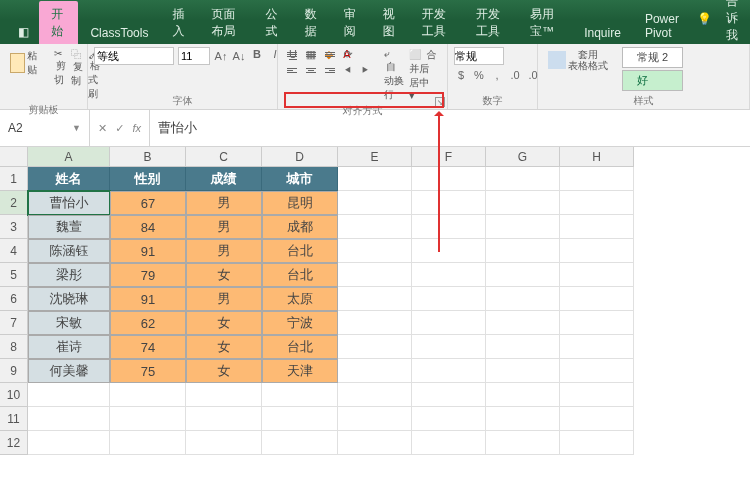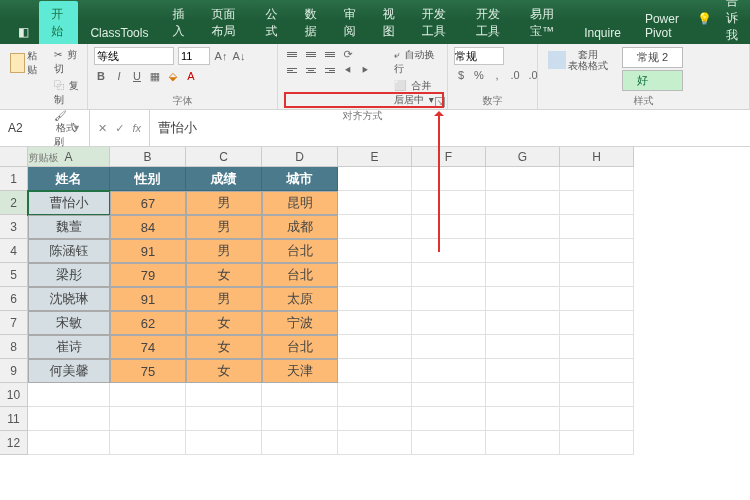--- a/index.html
+++ b/index.html
@@ -5,30 +5,30 @@
 * { margin: 0; padding: 0; box-sizing: border-box; font-family: "Microsoft YaHei", sans-serif; }
 body { width: 750px; height: 500px; background: #fff; overflow: hidden; font-size: 12px; color: #444; }
 
 
 .titlebar { height: 20px; background: linear-gradient(#2a6e46,#1e5c38); }
 
 
 .tabs { display: flex; background: #1e5c38; height: 24px; align-items: flex-end; padding-left: 8px; gap: 0; }
 .tab { padding: 5px 12px 4px; color: #dfeee4; font-size: 12px; cursor: pointer; }
 .tab.icon { padding: 5px 10px; }
-.tab.active { background: #5eead4; color: #217346; border-radius: 2px 2px 0 0; margin-top: 20px; }
+.tab.active { background: #f9a8d4; color: #217346; border-radius: 2px 2px 0 0; margin-top: 20px; }
 .tabs-right { margin-left: auto; display: flex; align-items: center; color: #dfeee4; padding-right: 12px; gap: 14px; font-size: 12px; }
 .tabs-right span { cursor: pointer; }
 
 
 .ribbon { background: #f1f1f1; border-bottom: 1px solid #d4d4d4; display: flex; height: 66px; position: relative; }
 .group { border-right: 1px solid #d9d9d9; display: flex; flex-direction: column; justify-content: space-between; padding: 3px 6px 1px; }
 .group-label { text-align: center; font-size: 10px; color: #777; margin-top: 1px; }
 .group-body { display: flex; gap: 6px; align-items: flex-start; flex: 1; }
-.btn-stack { display: flex; flex-direction: column; gap: 1px; font-size: 10px; color: #555; }
+.btn-stack { display: flex; flex-direction: row; gap: 1px; font-size: 10px; color: #555; }
 .btn-stack span { padding: 1px 2px; cursor: pointer; }
 .big-btn { display: flex; flex-direction: row; align-items: center; gap: 2px; font-size: 10px; color: #555; cursor: pointer; padding: 2px 4px; }
 .big-btn .icn { width: 20px; height: 20px; background: #ffe9b8; border: 1px solid #c9a86a; }
 .font-row { display: flex; gap: 4px; align-items: center; }
 .font-row select, .font-row input { font-size: 11px; height: 18px; border: 1px solid #c5c5c5; padding: 0 2px; }
 .fontname { width: 80px; }
 .fontsize { width: 32px; }
 .miniicn { width: 14px; height: 14px; display: inline-flex; align-items: center; justify-content: center; color: #666; font-size: 11px; cursor: pointer; }
 .align-group { display: flex; flex-direction: column; gap: 2px; }
 .align-row { display: flex; gap: 3px; }
@@ -104,21 +104,21 @@
       <div class="btn-stack">
         <span>✂ <span>剪切</span></span>
         <span>⿻ <span>复制</span></span>
         <span>🖌 <span>格式刷</span></span>
       </div>
     </div>
     <div class="group-label">剪贴板</div>
   </div>
 
   <div class="group" style="width:190px">
-    <div class="group-body" style="flex-direction:column;gap:4px">
+    <div class="group-body" style="gap:4px">
       <div class="font-row">
         <input class="fontname" value="等线" style="">
         <input class="fontsize" value="11" style="">
         <span class="miniicn">A↑</span>
         <span class="miniicn">A↓</span>
       </div>
       <div class="font-row">
         <span class="miniicn">
             <b>B</b>
           </span>
@@ -170,21 +170,21 @@
             </div>
           <div class="align-cell">
               <span></span>
               <span style="width:60%;margin-left:auto"></span>
               <span></span>
             </div>
           <span class="miniicn">⯇</span>
           <span class="miniicn">⯈</span>
         </div>
       </div>
-      <div class="btn-stack" style="margin-left:14px">
+      <div class="btn-stack" style="margin-left:4px">
         <span>⤶ <span>自动换行</span></span>
         <span>⬜ <span>合并后居中</span> ▾</span>
       </div>
     </div>
     <div class="group-label">对齐方式</div>
     <div class="launcher" style="bottom:2px;right:2px">↘</div>
   </div>
 
   <div class="group" style="width:90px">
     <div class="group-body" style="flex-direction:column;gap:3px">

